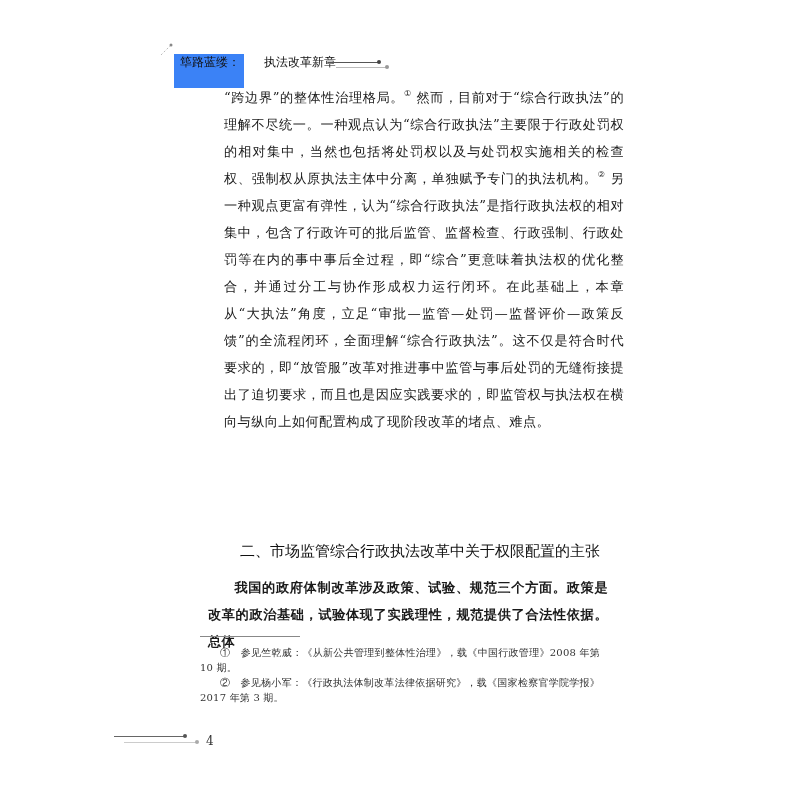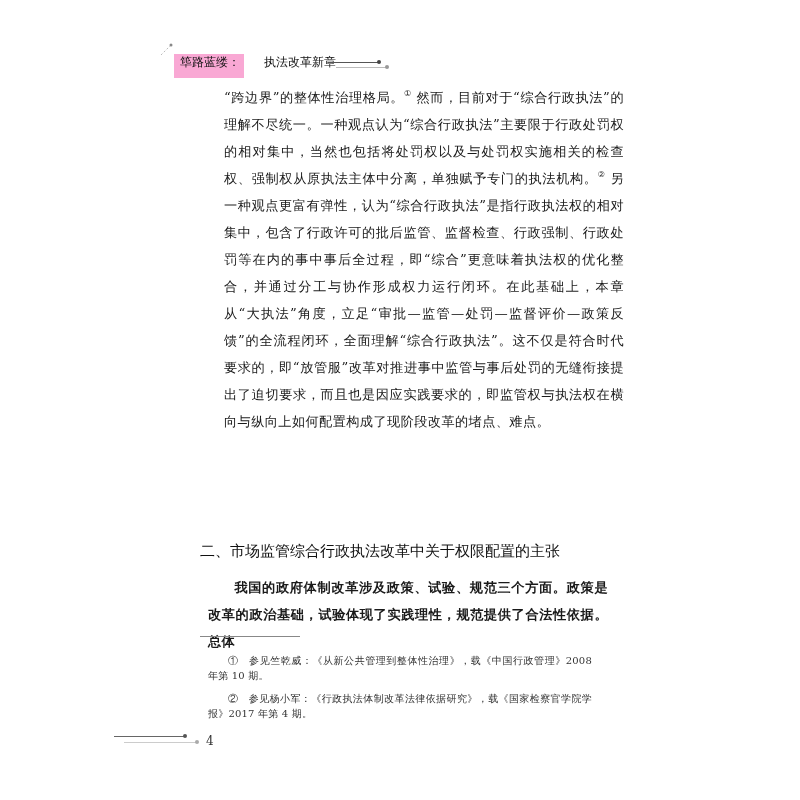--- a/index.html
+++ b/index.html
@@ -1,43 +1,43 @@
 <!DOCTYPE html>
 <html><head>
   <meta charset="utf-8">
   <style>
     html, body { margin: 0; padding: 0; background: #ffffff; }
     body { width: 800px; height: 800px; position: relative; overflow: hidden;
            font-family: "DejaVu Serif", "Liberation Serif", serif; color: #1a1a1a; }
 
     .running-head { position: absolute; left: 168px; top: 50px; height: 22px; }
     .rh-deco-slash { position: absolute; left: -8px; top: -8px; width: 14px; height: 14px; }
-    .rh-tag { position: absolute; left: 6px; top: 4px; height: 24px; padding: 0 4px 0 6px;
-              background: #f9a8d4; font-family: "DejaVu Sans", sans-serif; font-size: 12px;
+    .rh-tag { position: absolute; left: 6px; top: 4px; height: 34px; padding: 0 4px 0 6px;
+              background: #3b82f6; font-family: "DejaVu Sans", sans-serif; font-size: 12px;
               line-height: 16px; color: #111; white-space: nowrap; }
     .rh-title { position: absolute; left: 96px; top: 4px; font-family: "DejaVu Sans", sans-serif;
                 font-size: 12px; line-height: 16px; color: #111; white-space: nowrap; }
     .rh-line1 { position: absolute; left: 160px; top: 12px; width: 50px; height: 1px; background: #555; }
     .rh-dot1 { position: absolute; left: 209px; top: 10px; width: 4px; height: 4px; border-radius: 50%; background: #444; }
     .rh-line2 { position: absolute; left: 168px; top: 17px; width: 50px; height: 1px; background: #bbb; }
     .rh-dot2 { position: absolute; left: 217px; top: 15px; width: 4px; height: 4px; border-radius: 50%; background: #999; }
 
     .body-text { position: absolute; left: 200px; top: 84px; width: 400px; margin-left: 24px; }
     .para { font-size: 13.2px; line-height: 27px; text-align: justify; margin: 0; letter-spacing: 0.4px; }
     .para.indent { text-indent: 2em; }
     sup.fn { font-size: 8px; vertical-align: 6px; line-height: 0; }
 
-    .section-heading { position: absolute; left: 200px; top: 540px; width: 400px; text-align: left;
+    .section-heading { position: absolute; left: 200px; top: 540px; width: 400px; text-align: right;
                        font-family: "DejaVu Sans", sans-serif; font-size: 15px; line-height: 22px; color: #111; }
 
     .body-text-2 { position: absolute; left: 208px; top: 574px; width: 400px; font-weight: bold; }
 
     .fn-rule { position: absolute; left: 200px; top: 636px; width: 100px; height: 1px; background: #888; }
     .footnotes { position: absolute; left: 200px; top: 645px; width: 400px; font-size: 10px; line-height: 15px; color: #333; }
-    .fn-item { margin: 8px; text-indent: 2em; text-align: justify; letter-spacing: 0.2px; }
+    .fn-item { margin: 0; text-indent: 2em; text-align: justify; letter-spacing: 0.2px; }
 
     .folio { position: absolute; left: 110px; top: 730px; width: 110px; height: 30px; }
     .f-line1 { position: absolute; left: 4px; top: 6px; width: 70px; height: 1px; background: #666; }
     .f-dot1 { position: absolute; left: 73px; top: 4px; width: 4px; height: 4px; border-radius: 50%; background: #555; }
     .f-line2 { position: absolute; left: 14px; top: 12px; width: 72px; height: 1px; background: #ccc; }
     .f-dot2 { position: absolute; left: 85px; top: 10px; width: 4px; height: 4px; border-radius: 50%; background: #aaa; }
     .page-num { position: absolute; left: 96px; top: 4px; font-size: 12px; color: #333; font-family: "DejaVu Serif", serif; }
   </style>
 </head>
 <body>
@@ -62,21 +62,21 @@
 <div class="section-heading">二、市场监管综合行政执法改革中关于权限配置的主张</div>
 
 <div class="body-text-2" id="body-2">
     <p class="para indent"><span>我国的政府体制改革涉及政策、试验、规范三个方面。政策是改革的政治基础，试验体现了实践理性，规范提供了合法性依据。总体</span></p>
   </div>
 
 <div class="fn-rule"></div>
 
 <div class="footnotes" id="footnotes">
     <p class="fn-item"><span>①　</span><span>参见竺乾威：《从新公共管理到整体性治理》，载《中国行政管理》2008 年第 10 期。</span></p>
-    <p class="fn-item"><span>②　</span><span>参见杨小军：《行政执法体制改革法律依据研究》，载《国家检察官学院学报》2017 年第 4 期。</span></p>
+    <p class="fn-item"><span>②　</span><span>参见杨小军：《行政执法体制改革法律依据研究》，载《国家检察官学院学报》2017 年第 3 期。</span></p>
   </div>
 
 <div class="folio">
   <span class="f-line1"></span>
   <span class="f-dot1"></span>
   <span class="f-line2"></span>
   <span class="f-dot2"></span>
   <span class="page-num">4</span>
 </div>
 

